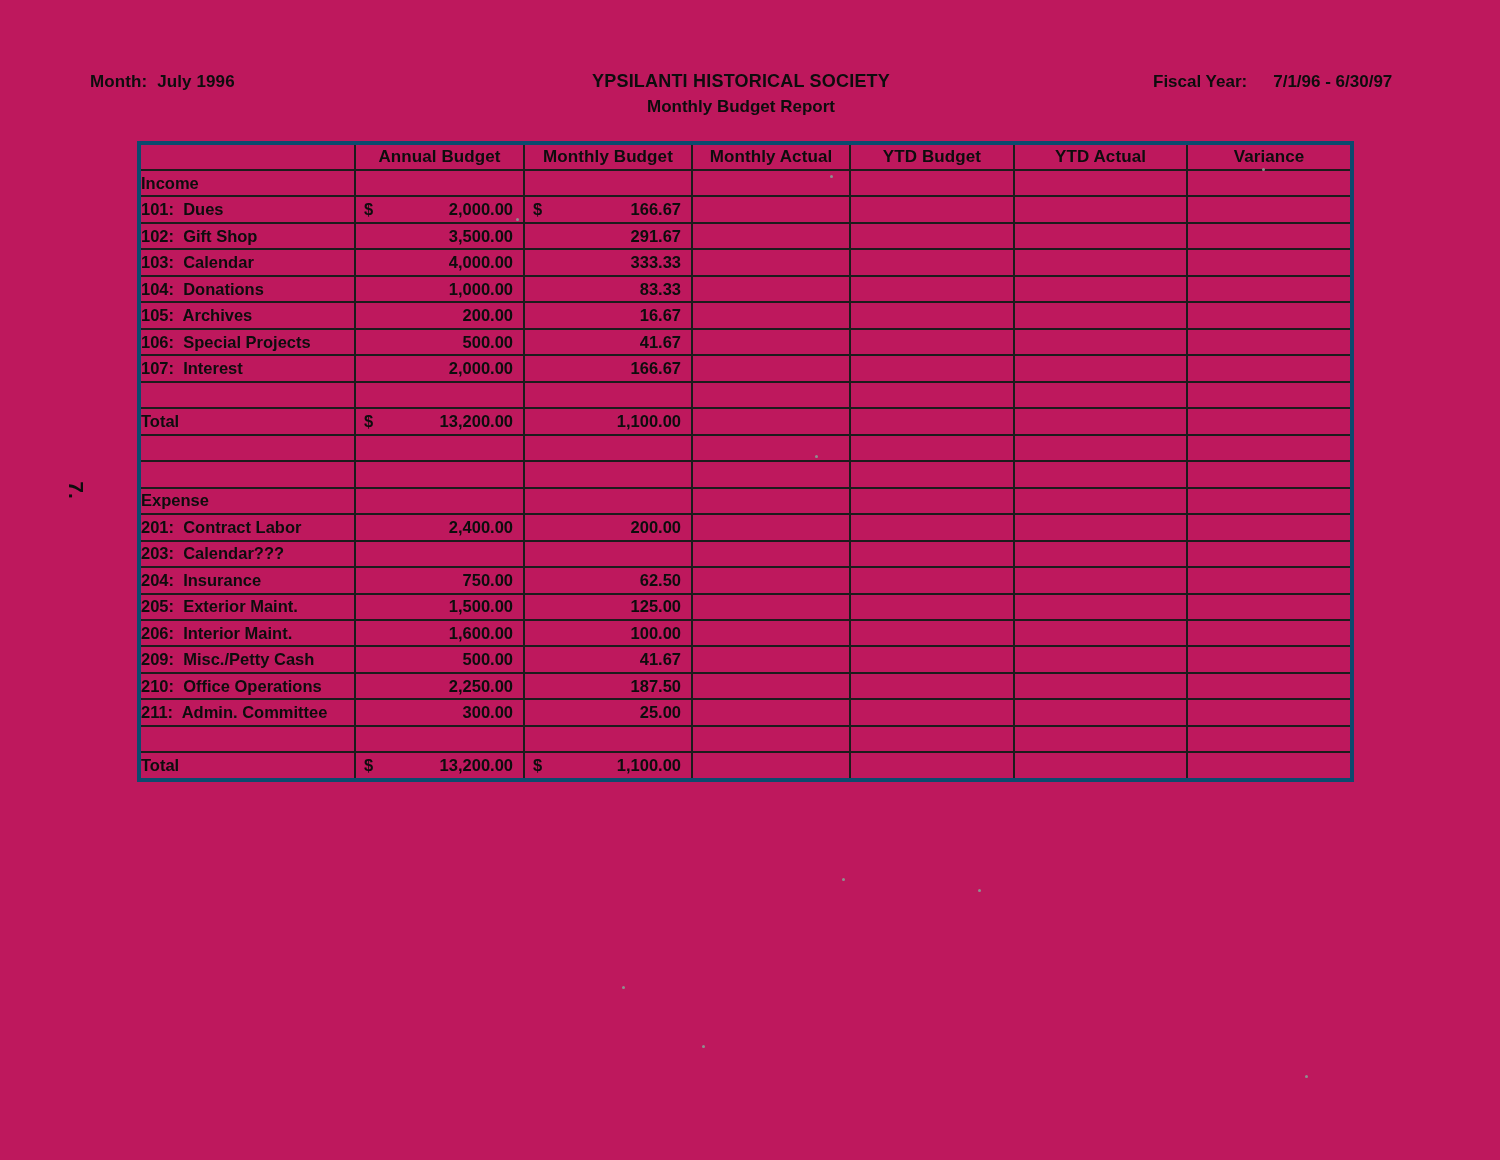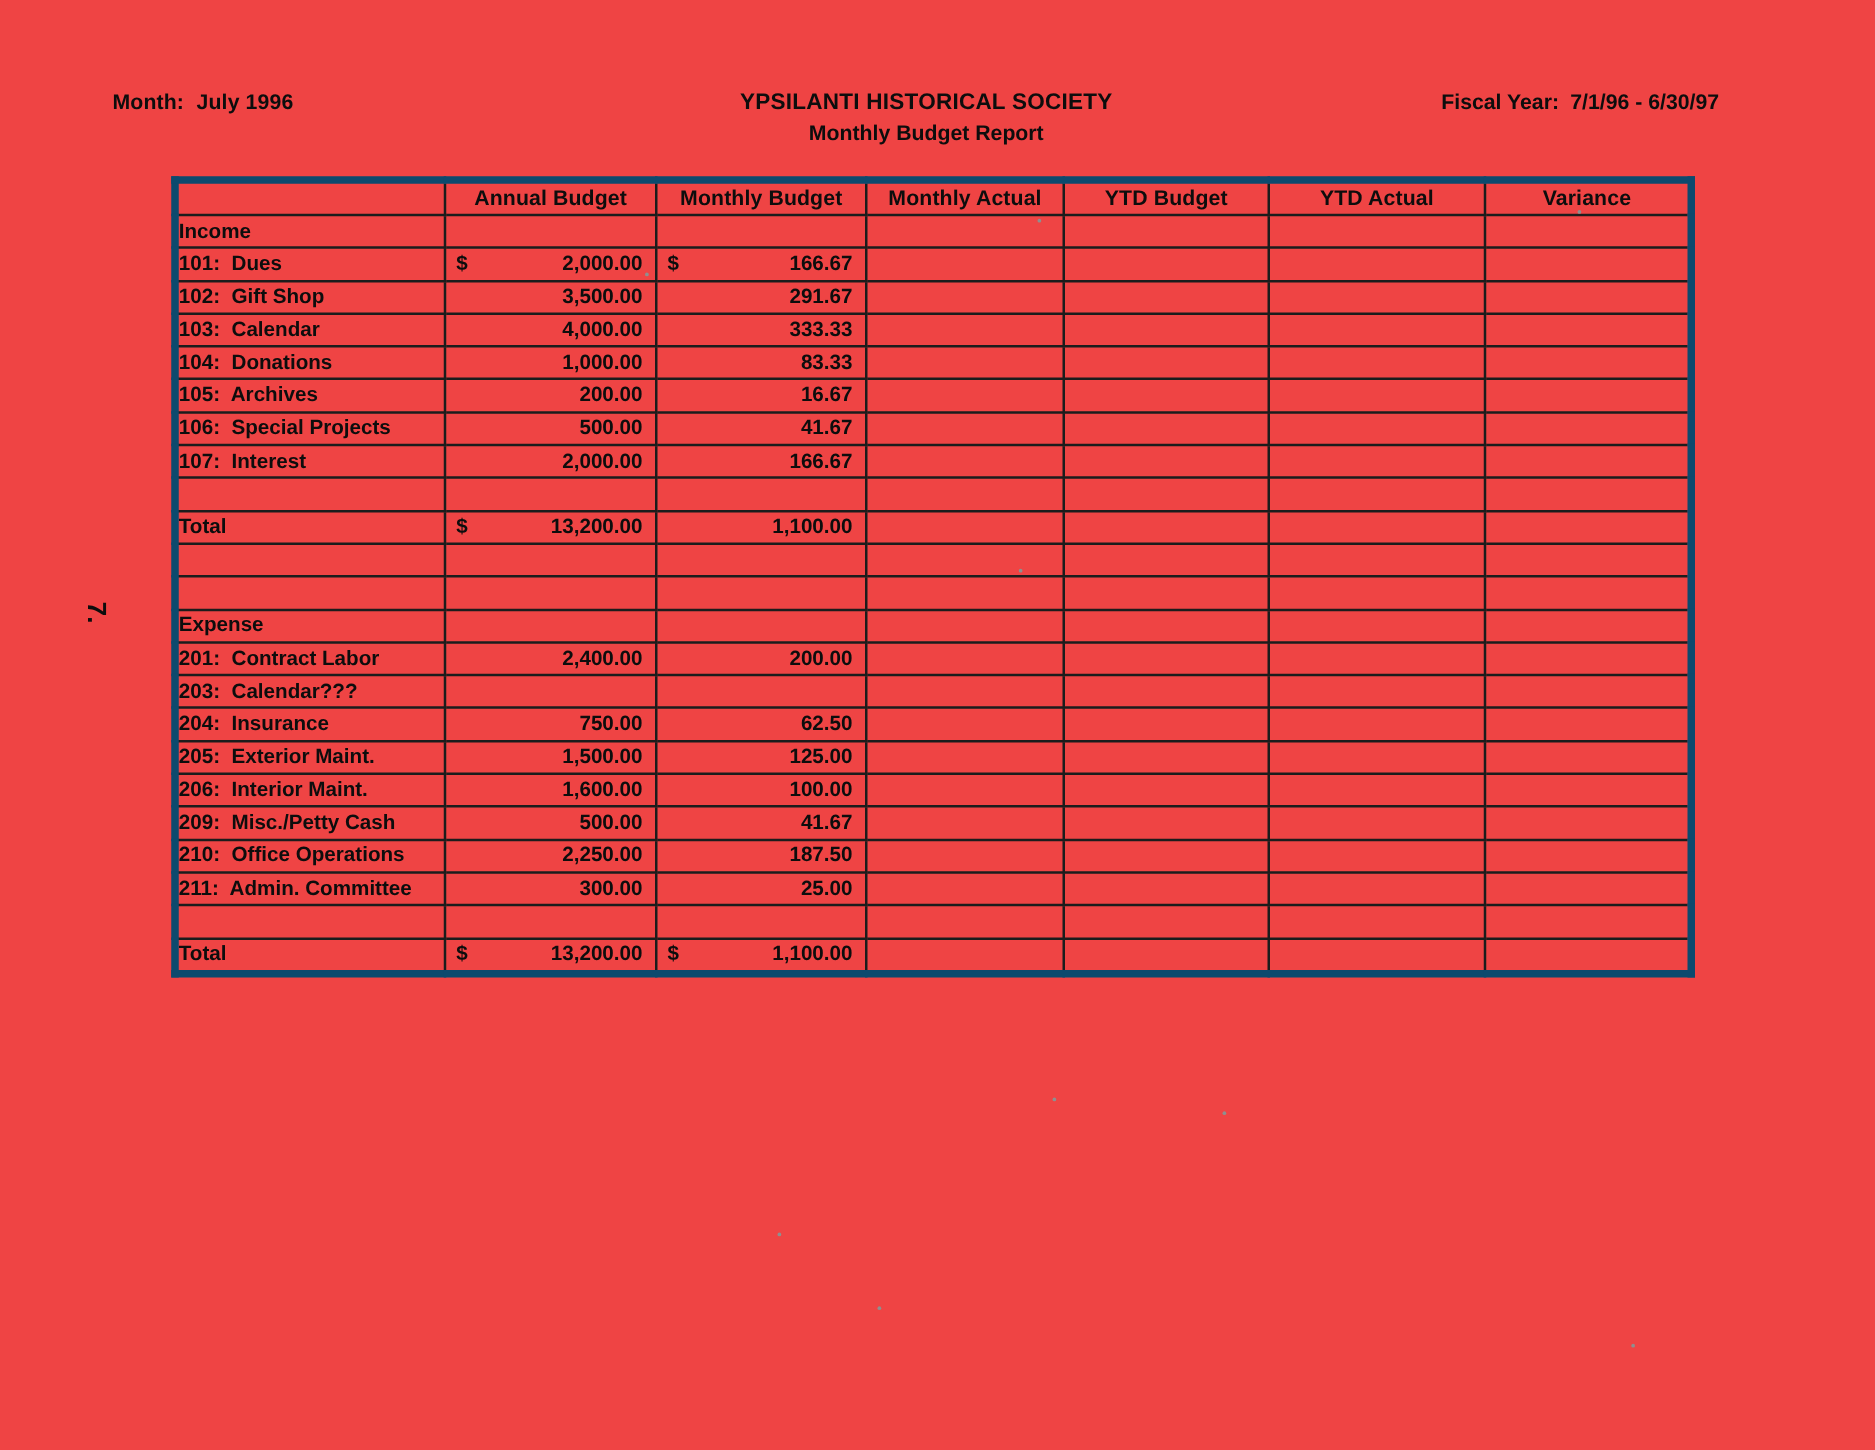--- a/index.html
+++ b/index.html
@@ -2,44 +2,44 @@
 <html><head>
 <meta charset="utf-8">
 <style>
   html,body{margin:0;padding:0;}
   body{
     width:1500px;height:1160px;background:#ffffff;
     font-family:"Liberation Sans",sans-serif;
     font-weight:700;color:#0d0d0d;position:relative;overflow:hidden;
     -webkit-font-smoothing:antialiased;
   }
-  .page{position:absolute;inset:0;background:#ef4444;padding-left:41px;}
+  .page{position:absolute;inset:0;background:#be185d;padding-left:41px;}
 
   
   .hdr-month{position:absolute;left:90px;top:72px;font-size:17px;letter-spacing:.1px;}
   .hdr-month .gap{margin-left:10px;}
   .hdr-center{position:absolute;left:441px;width:600px;top:71px;text-align:center;}
   .hdr-center .org{font-size:18px;letter-spacing:.2px;}
   .hdr-center .rpt{font-size:17px;margin-top:5px;}
   .hdr-fiscal{position:absolute;left:1153px;top:72px;font-size:17px;}
-  .hdr-fiscal .gap{margin-left:9px;}
+  .hdr-fiscal .gap{margin-left:26px;}
 
   
   .page-num{
     position:absolute;left:56px;top:470px;width:40px;height:40px;
     font-size:21px;transform:rotate(90deg);transform-origin:center;
     text-align:center;line-height:40px;
   }
 
   
   .tbl-wrap{position:absolute;left:137px;top:141px;}
   table.budget{
     border-collapse:collapse;table-layout:fixed;
     width:1213px;height:641px;
-    border:6px solid #0c4a6e;
+    border:4px solid #0c4a6e;
   }
   table.budget th, table.budget td{
     border:2px solid #1c1c1c;
     padding:0;vertical-align:middle;
     font-weight:700;color:#0d0d0d;
     overflow:hidden;
   }
   table.budget th{font-size:17px;text-align:center;height:24px;letter-spacing:.1px;}
   table.budget td{font-size:16.5px;height:23px;}
   td.c-label{padding-left:5px;white-space:pre;text-align:left;}

